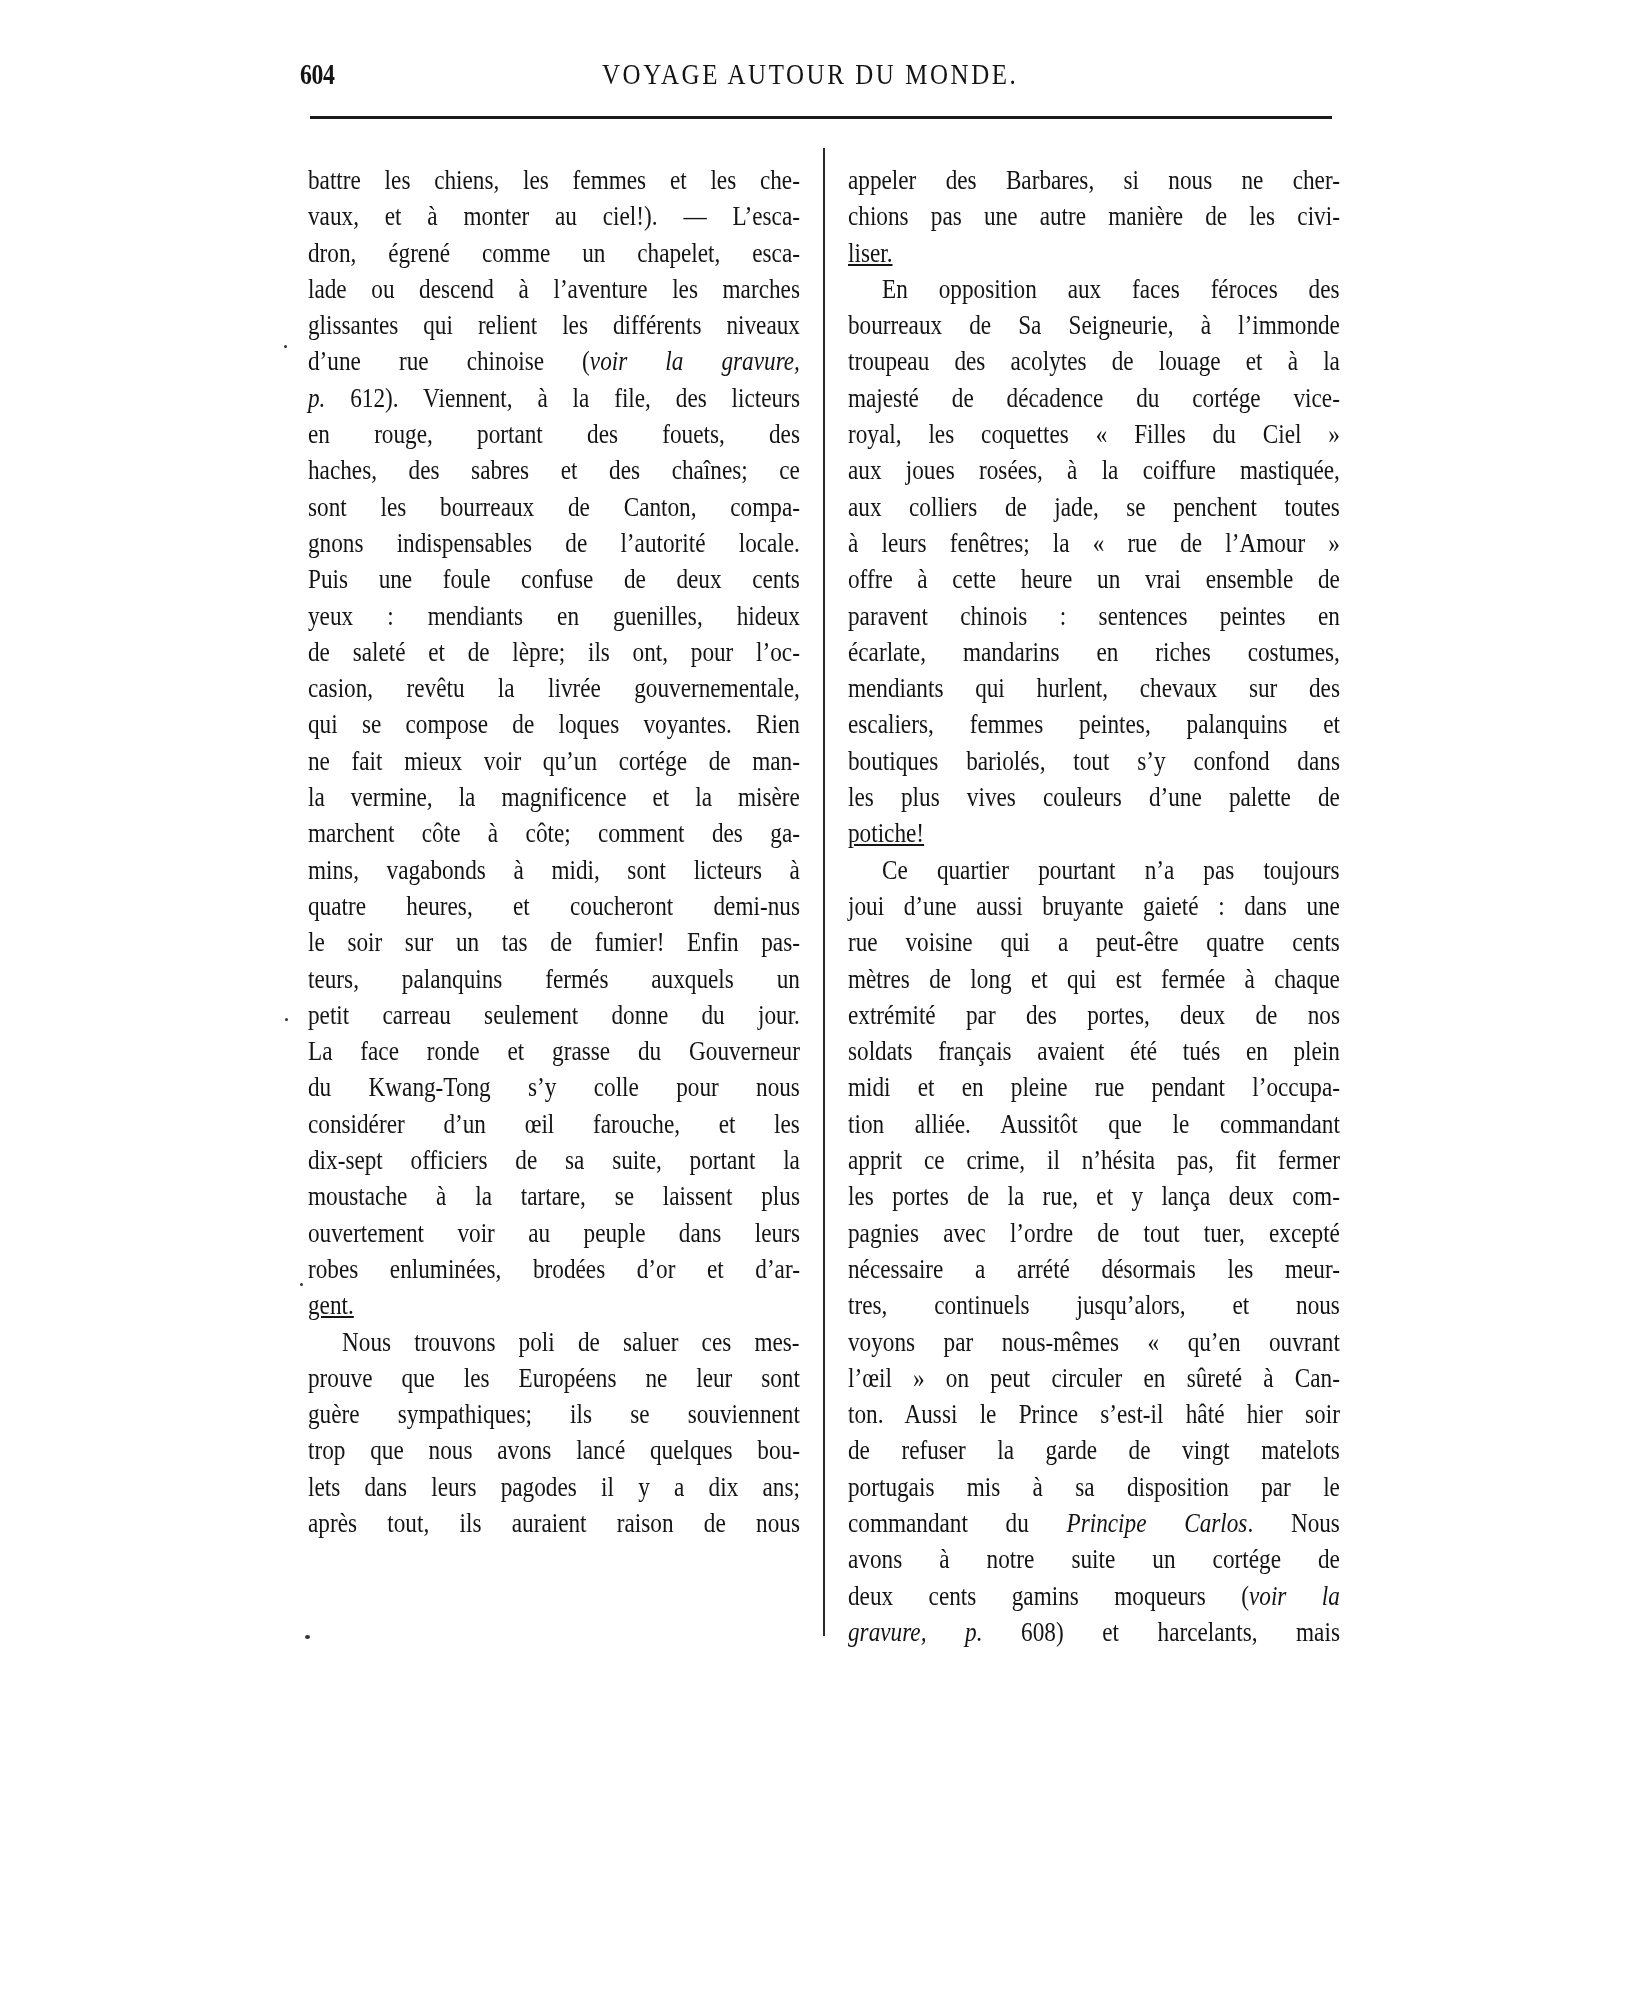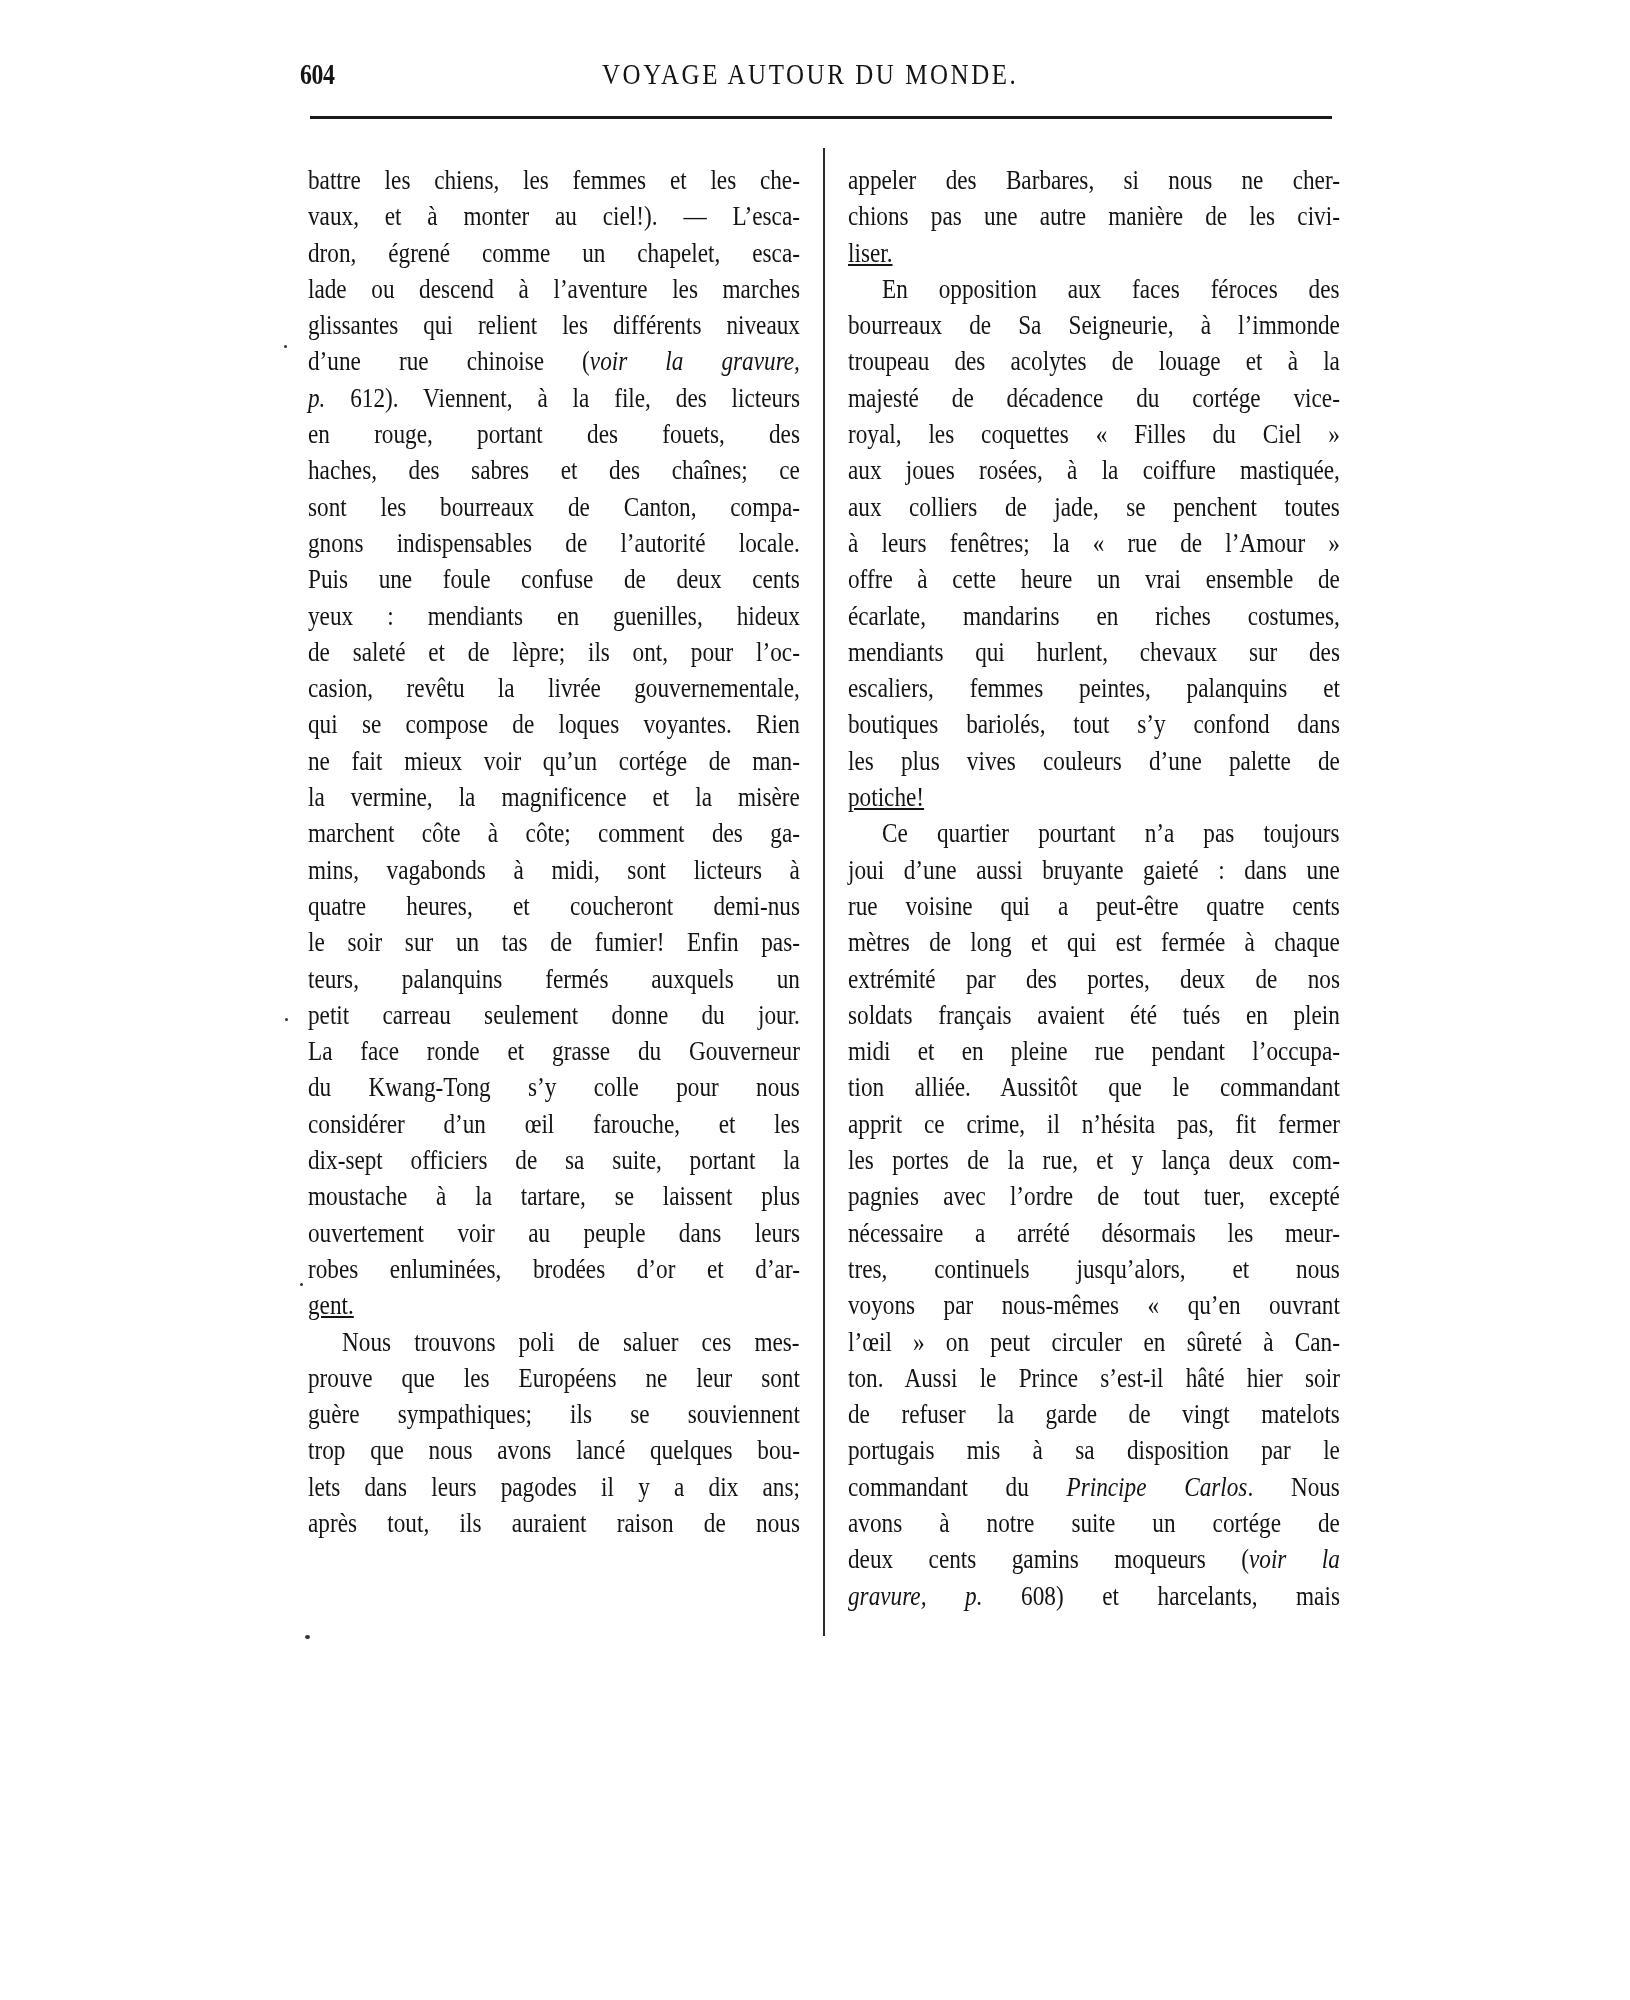--- a/index.html
+++ b/index.html
@@ -183,20 +183,23 @@
       <div class="line">
         <span class="inner" style="text-align: justify; text-align-last: justify;"><span>aux colliers de jade, se penchent toutes</span></span>
       </div>
       <div class="line">
         <span class="inner" style="text-align: justify; text-align-last: justify;"><span>à leurs fenêtres; la « rue de l’Amour »</span></span>
       </div>
       <div class="line">
         <span class="inner" style="text-align: justify; text-align-last: justify;"><span>offre à cette heure un vrai ensemble de</span></span>
       </div>
       <div class="line">
+        <span class="inner" style="text-align: justify; text-align-last: justify;"><span>paravent chinois : sentences peintes en</span></span>
+      </div>
+      <div class="line">
         <span class="inner" style="text-align: justify; text-align-last: justify;"><span>écarlate, mandarins en riches costumes,</span></span>
       </div>
       <div class="line">
         <span class="inner" style="text-align: justify; text-align-last: justify;"><span>mendiants qui hurlent, chevaux sur des</span></span>
       </div>
       <div class="line">
         <span class="inner" style="text-align: justify; text-align-last: justify;"><span>escaliers, femmes peintes, palanquins et</span></span>
       </div>
       <div class="line">
         <span class="inner" style="text-align: justify; text-align-last: justify;"><span>boutiques bariolés, tout s’y confond dans</span></span>

